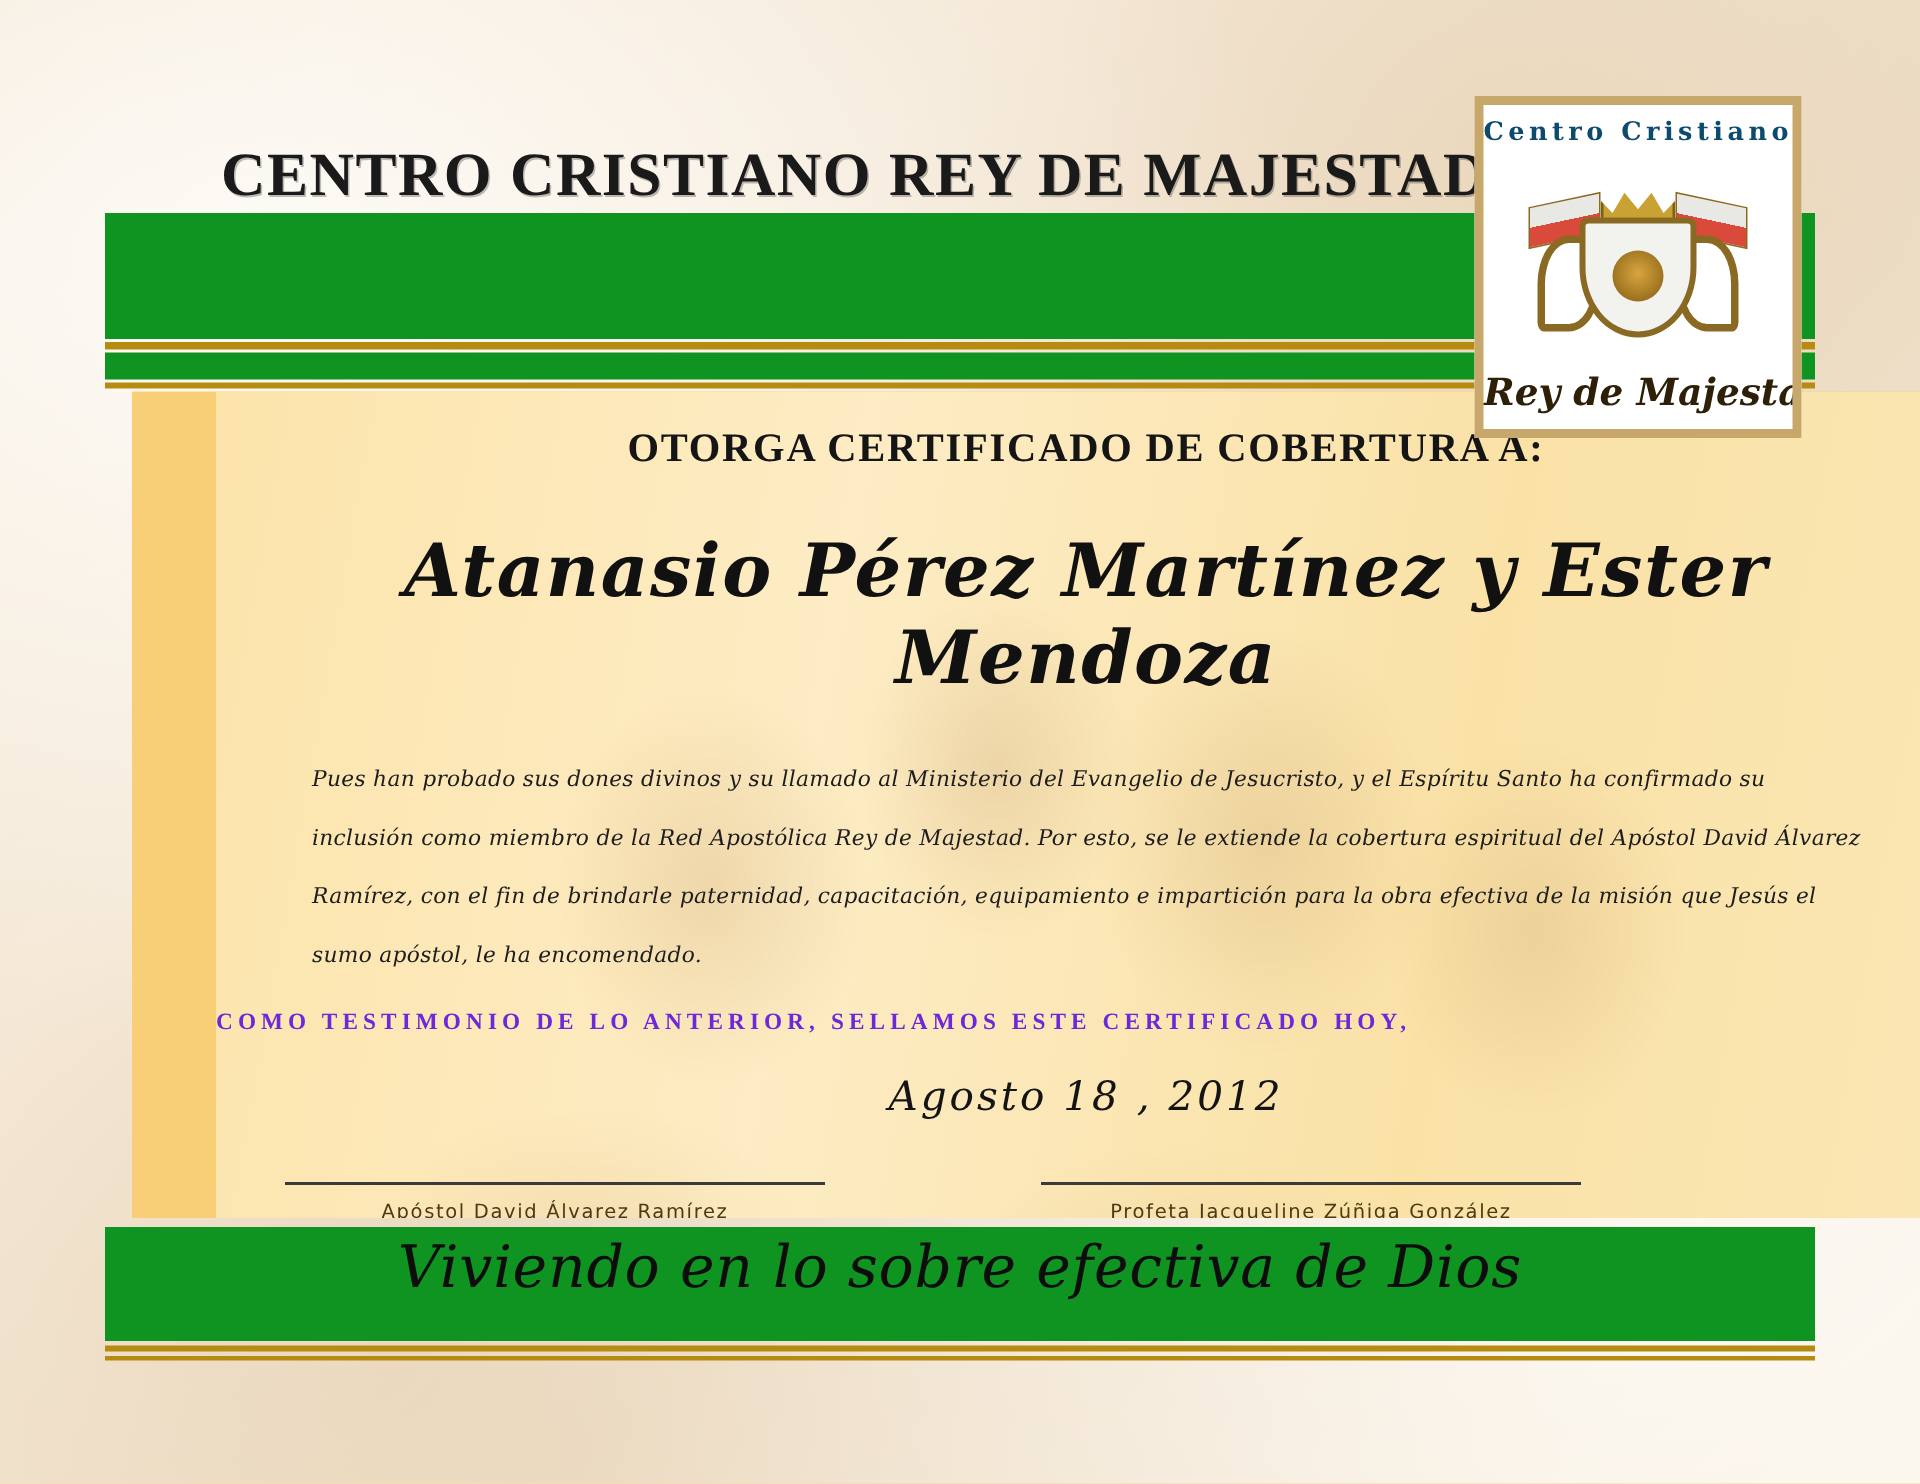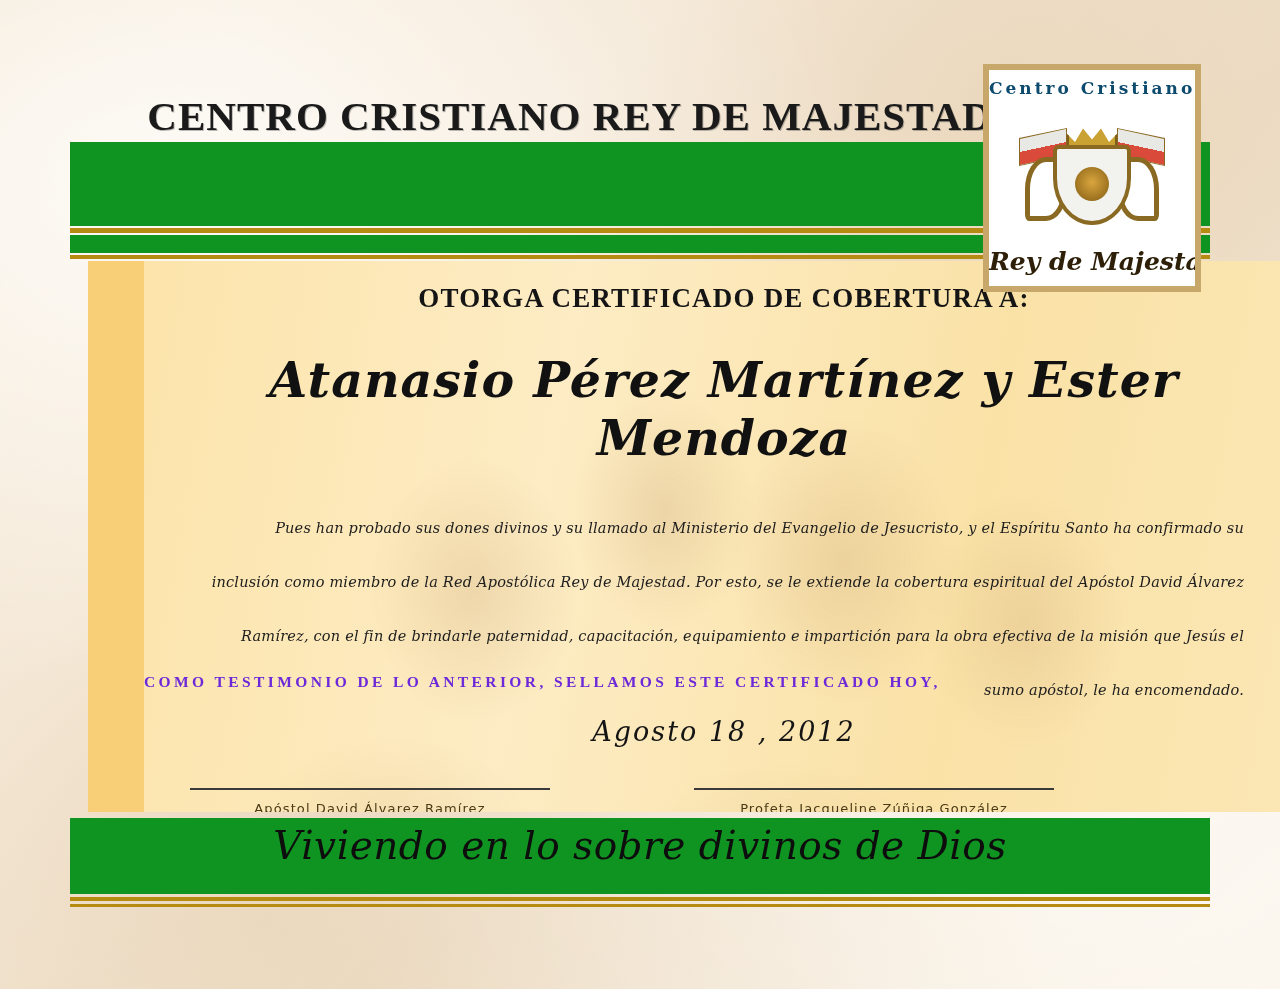--- a/index.html
+++ b/index.html
@@ -133,25 +133,25 @@
     font-size: 49px;
     letter-spacing: 1px;
     color: #111;
   }
 
   .paragraph {
     position: absolute;
     left: 120px;
     right: 60px;
     top: 240px;
-    text-align: right;
+    text-align: left;
     font-family: "DejaVu Serif", serif;
     font-style: italic;
     font-size: 14.5px;
-    line-height: 54px;
+    line-height: 39px;
     color: #1d1d1d;
     letter-spacing: 0.2px;
   }
 
   .testimony {
     position: absolute;
     left: 56px; right: 0;
     top: 412px;
     text-align: left;
     font-family: "Liberation Serif", serif;
@@ -357,21 +357,21 @@
         <div class="sig-name">Apóstol David Álvarez Ramírez</div>
       </div>
       <div class="sig right">
         <div class="sig-line"></div>
         <div class="sig-name">Profeta Jacqueline Zúñiga González</div>
       </div>
     </div>
   </div>
 
   <div class="band-bottom"></div>
-  <div class="footer-motto">Viviendo en lo sobre divinos de Dios</div>
+  <div class="footer-motto">Viviendo en lo sobre efectiva de Dios</div>
   <div class="rule-c"></div>
   <div class="rule-d"></div>
 </div>
 
 <div class="logo-box">
   <div class="logo-arc-top">Centro Cristiano</div>
   <div class="logo-crest">
     <div class="crest-flag l"></div>
     <div class="crest-flag r"></div>
     <div class="crest-crown"></div>

